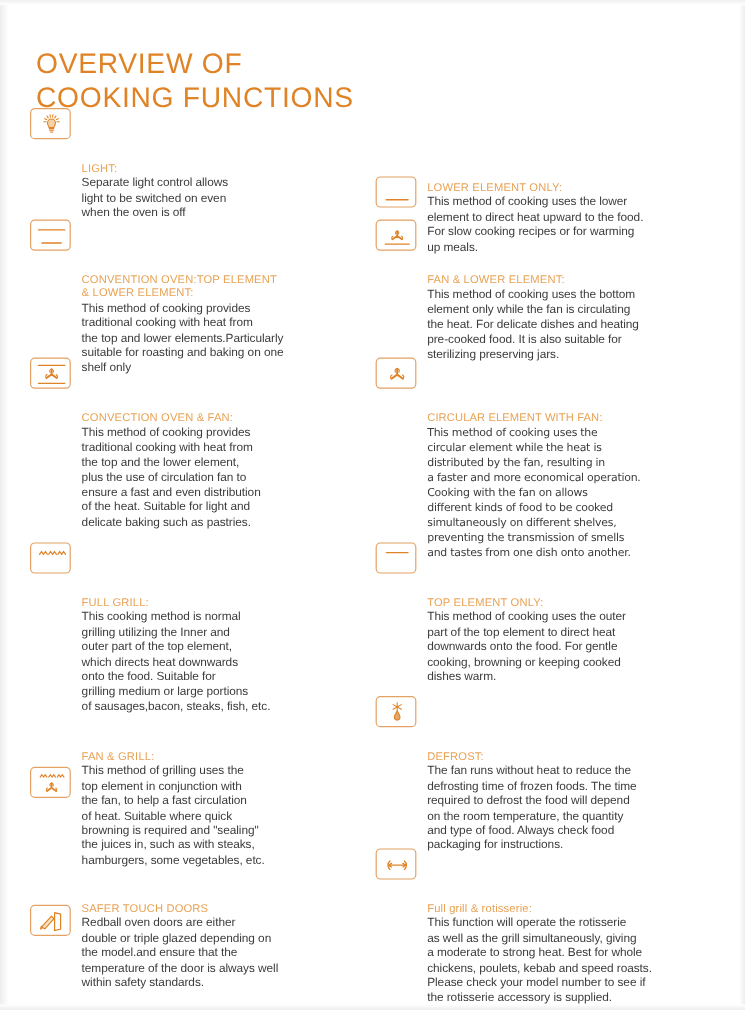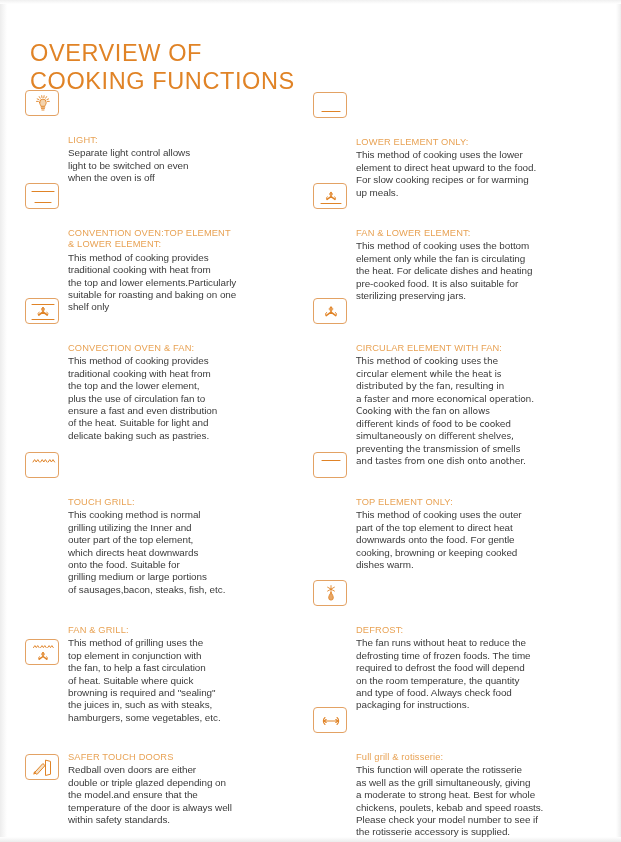--- a/index.html
+++ b/index.html
@@ -210,21 +210,21 @@
         <div class="icon-box">
           <svg width="34" height="26" viewBox="0 0 34 26">
             <g stroke="#e08326" stroke-width="1" fill="none" stroke-linecap="round">
               <path d="M7 9 l1.6 -2.4 l1.6 2.4 l1.6 -2.4 l1.6 2.4"></path>
               <path d="M14.6 9 l1.6 -2.4 l1.6 2.4 l1.6 -2.4 l1.6 2.4"></path>
               <path d="M22.2 9 l1.6 -2.4 l1.6 2.4 l1.6 -2.4 l1.6 2.4"></path>
             </g>
           </svg>
         </div>
         <div class="body-col">
-          <div class="item-title">TOUCH GRILL:</div>
+          <div class="item-title">FULL GRILL:</div>
           <div class="item-desc">This cooking method is normal
 grilling utilizing the Inner and
 outer part of the top element,
 which directs heat downwards
 onto the food. Suitable for
 grilling medium or large portions
 of sausages,bacon, steaks, fish, etc.</div>
         </div>
       </div>
 
@@ -269,21 +269,21 @@
 double or triple glazed depending on
 the model.and ensure that the
 temperature of  the door is always well
 within safety standards.</div>
         </div>
       </div>
     </div>
 
     <div class="col col-right">
 
-      <div class="item" style="top:2px;">
+      <div class="item" style="top:16px;align-items:center;">
         <div class="icon-box">
           <svg width="34" height="26" viewBox="0 0 34 26">
             <line x1="8" y1="18.5" x2="26" y2="18.5" stroke="#e08326" stroke-width="1.2" stroke-linecap="round"></line>
           </svg>
         </div>
         <div class="body-col">
           <div class="item-title">LOWER ELEMENT ONLY:</div>
           <div class="item-desc">This method of cooking uses the lower
 element to direct heat upward to the food.
 For slow  cooking recipes or for warming

